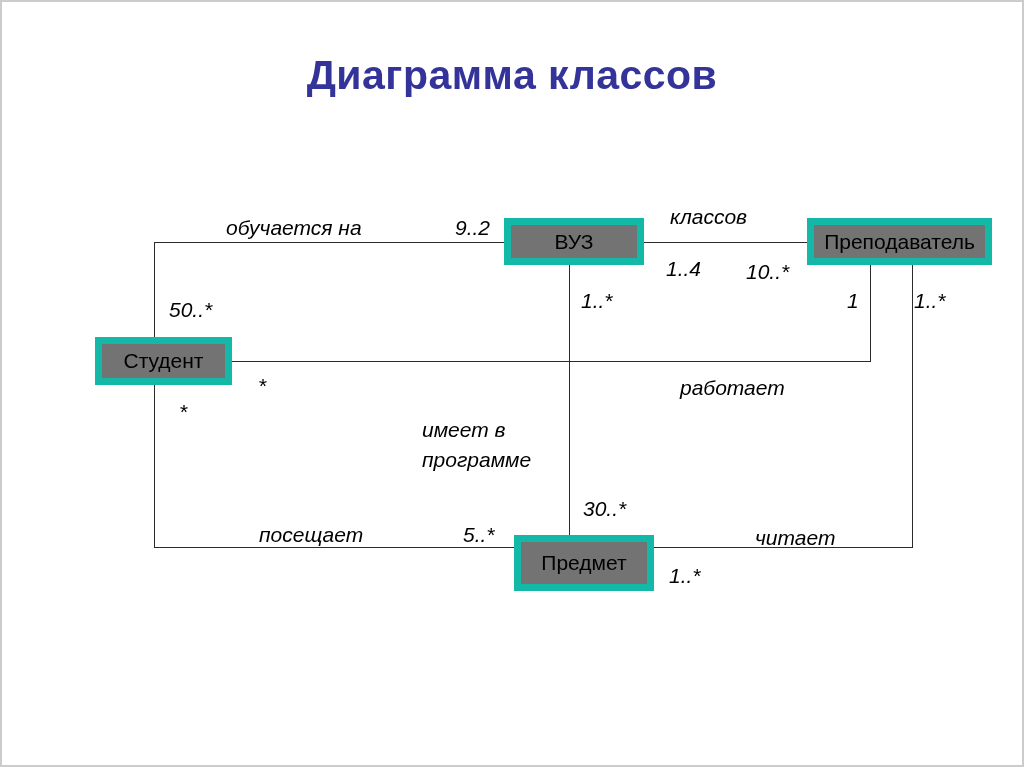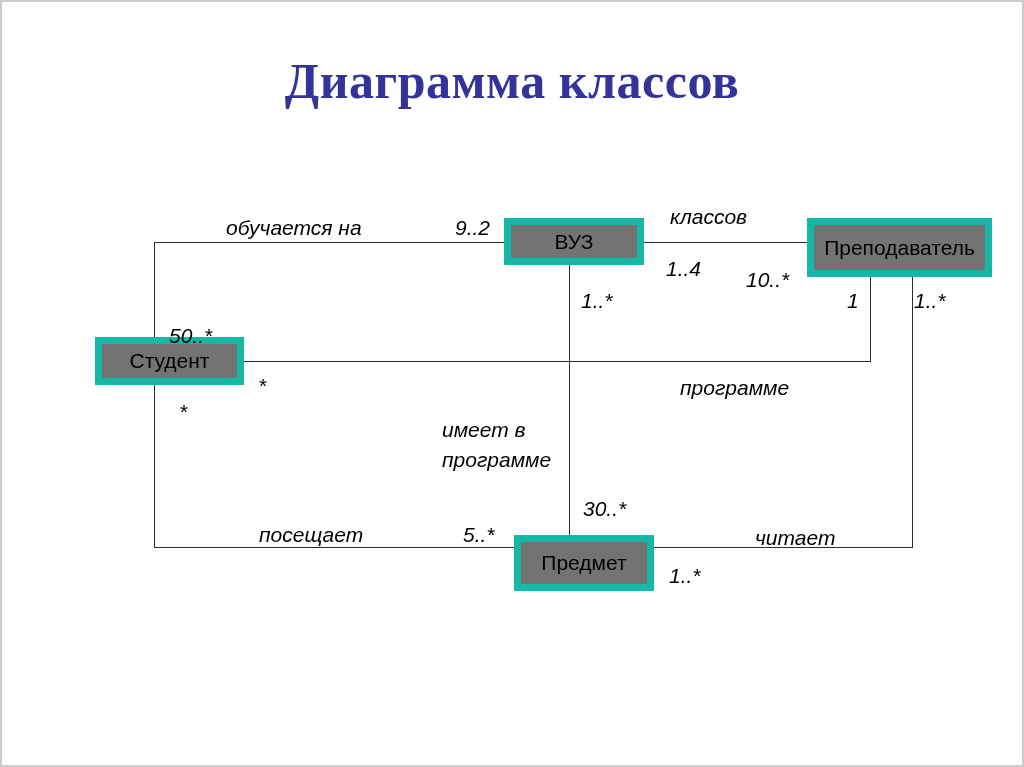--- a/index.html
+++ b/index.html
@@ -21,25 +21,24 @@
     background: #ffffff;
     border: 2px solid #cccccc;
     box-sizing: border-box;
   }
   .title {
     position: absolute;
     left: 0;
     top: 50px;
     width: 100%;
     text-align: center;
-    font-size: 50px;
+    font-size: 41px;
     font-weight: bold;
     letter-spacing: 0.5px;
     color: #333399;
-    font-family: Liberation Serif, serif;
   }
   svg.connectors {
     position: absolute;
     left: 0;
     top: 0;
     width: 1024px;
     height: 767px;
   }
   svg.connectors polyline,
   svg.connectors line {
@@ -83,45 +82,45 @@
     <polyline points="230,359 868,359 868,263"></polyline>
     <line x1="567" y1="263" x2="567" y2="533"></line>
     <polyline points="152,383 152,545 512,545"></polyline>
     <polyline points="910,263 910,545 652,545"></polyline>
   </svg>
 
   <div class="class-box" style="left:502px; top:216px; width:140px; height:47px;">
     <span>ВУЗ</span>
   </div>
 
-  <div class="class-box" style="left:805px; top:216px; width:185px; height:59px;">
+  <div class="class-box" style="left:805px; top:216px; width:185px; height:47px;">
     <span>Преподаватель</span>
   </div>
 
-  <div class="class-box" style="left:93px; top:335px; width:149px; height:48px;">
+  <div class="class-box" style="left:93px; top:335px; width:137px; height:48px;">
     <span>Студент</span>
   </div>
 
   <div class="class-box" style="left:512px; top:533px; width:140px; height:56px;">
     <span>Предмет</span>
   </div>
 
   <div class="lbl" style="left:224px; top:214px;">обучается на</div>
   <div class="lbl" style="left:453px; top:214px;">9..2</div>
-  <div class="lbl" style="left:167px; top:296px;margin-top:26px;">50..*</div>
+  <div class="lbl" style="left:167px; top:296px;">50..*</div>
 
   <div class="lbl" style="left:668px; top:203px;">классов</div>
   <div class="lbl" style="left:664px; top:255px;">1..4</div>
-  <div class="lbl" style="left:744px; top:266px;">10..*</div>
+  <div class="lbl" style="left:744px; top:258px;">10..*</div>
 
-  <div class="lbl" style="left:678px; top:374px;">программе</div>
+  <div class="lbl" style="left:678px; top:374px;">работает</div>
   <div class="lbl" style="left:256px; top:372px;">*</div>
   <div class="lbl" style="left:845px; top:287px;">1</div>
 
-  <div class="lbl wrap" style="left:440px; top:413px; width:140px;">имеет в программе</div>
+  <div class="lbl wrap" style="left:420px; top:413px; width:140px;">имеет в программе</div>
   <div class="lbl" style="left:579px; top:287px;">1..*</div>
   <div class="lbl" style="left:581px; top:495px;">30..*</div>
 
   <div class="lbl" style="left:257px; top:521px;">посещает</div>
   <div class="lbl" style="left:177px; top:398px;">*</div>
   <div class="lbl" style="left:461px; top:521px;">5..*</div>
 
   <div class="lbl" style="left:753px; top:524px;">читает</div>
   <div class="lbl" style="left:912px; top:287px;">1..*</div>
   <div class="lbl" style="left:667px; top:562px;">1..*</div>

